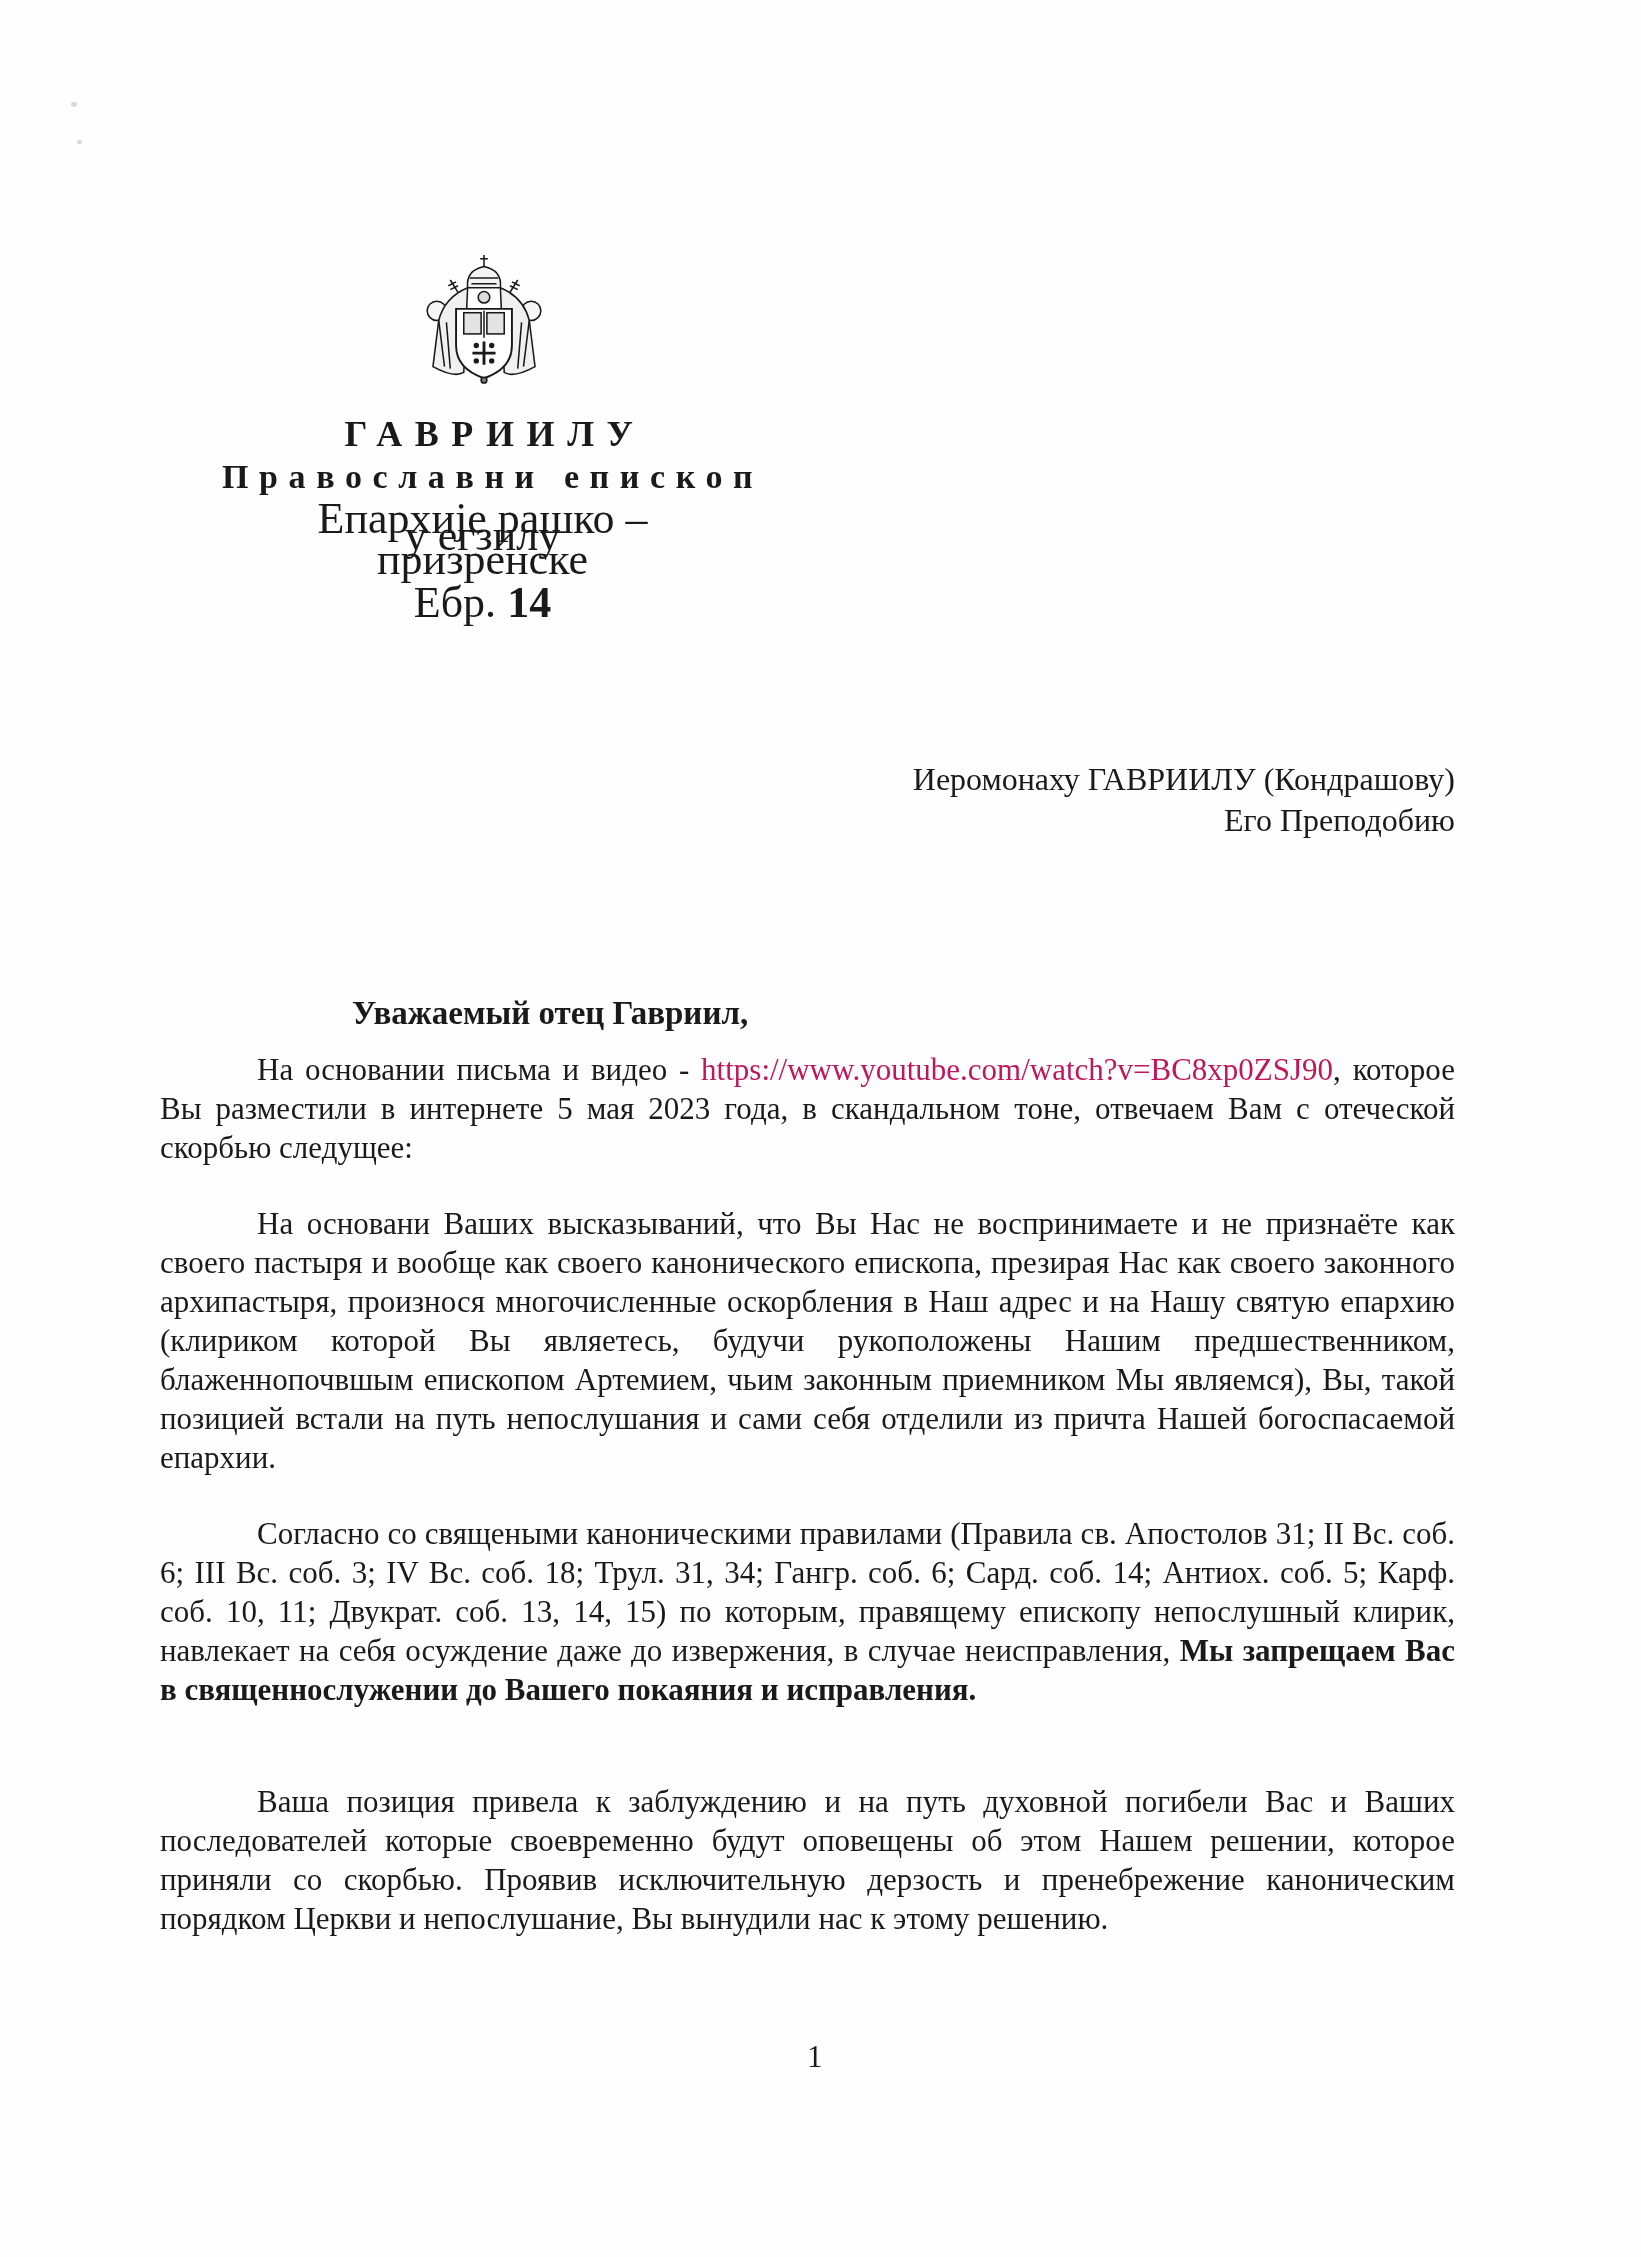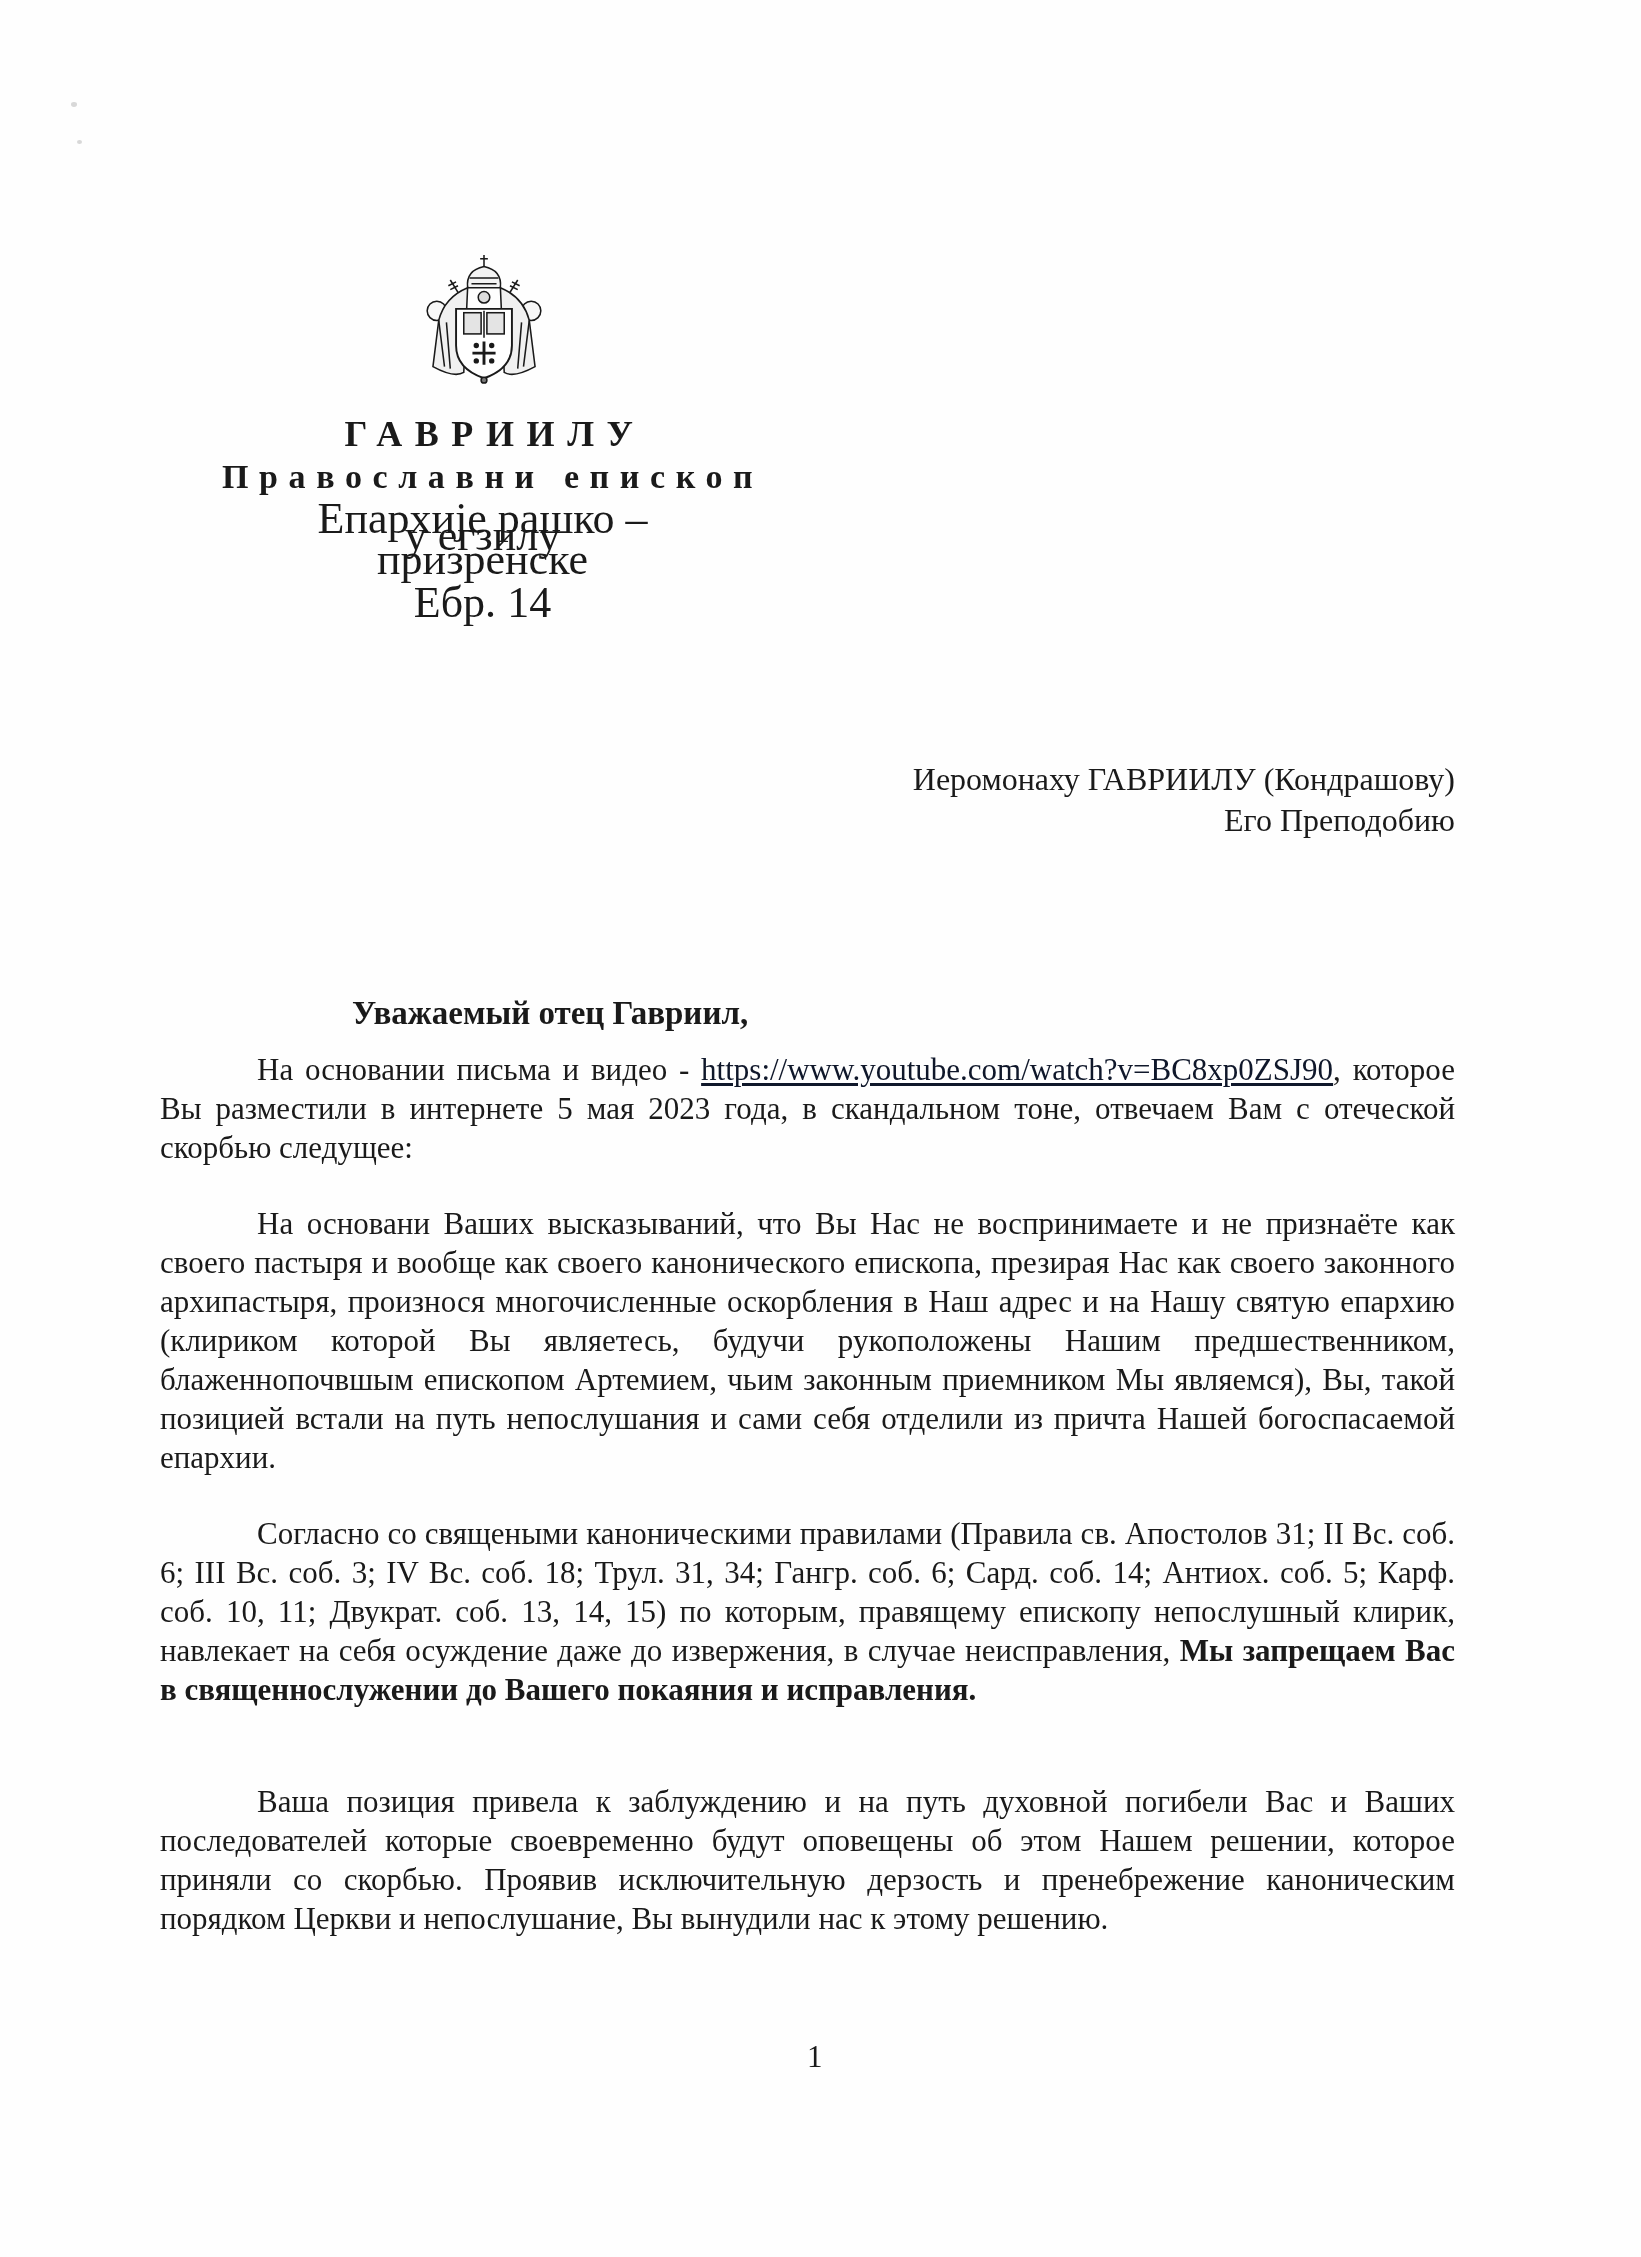--- a/index.html
+++ b/index.html
@@ -16,38 +16,38 @@
   
   .crest { position: absolute; left: 425px; top: 253px; width: 118px; height: 131px; }
   .letterhead { position: absolute; left: 222px; width: 521px; text-align: center; }
   .lh-name { top: 413px; font-size: 36px; font-weight: bold; letter-spacing: 12.6px; line-height: 42px; padding-left: 12.6px; }
   .lh-title { top: 456px; font-size: 34px; font-weight: bold; letter-spacing: 10.6px; line-height: 42px; white-space: nowrap; }
   .lh-line { font-size: 44px; line-height: 41px; }
   .lh-eparchy { top: 498px; }
   .lh-exile { top: 515px; text-align: center; }
   .lh-num { top: 582px; }
   .lh-date { top: 635px; }
-  .lh-num b { font-weight: normal; }
+  .lh-num b { font-weight: bold; }
 
   
   .recipient { position: absolute; right: 186px; top: 759px; text-align: right; font-size: 32px; line-height: 41px; }
   .recipient .city {
     display: inline-block; font-weight: bold; letter-spacing: 7.7px; margin-right: -7.7px;
     text-decoration: underline; text-decoration-thickness: 2.9px; text-underline-offset: 4.8px;
   }
 
   
   .salutation { position: absolute; left: 352px; top: 993px; font-size: 33px; font-weight: bold; line-height: 41px; }
   .body { position: absolute; left: 160px; width: 1295px; font-size: 31px; line-height: 39px; text-align: justify; }
   .body p { margin: 0; text-indent: 97px; }
   .p1 { top: 1050px; }
   .p2 { top: 1204px; }
   .p3 { top: 1514px; }
   .p4 { top: 1782px; }
-  .link { text-decoration: underline; text-underline-offset: 2.9px; color: #0f172a; }
+  .link { text-underline-offset: 2.9px; color: #be185d; }
   .strong { font-weight: bold; }
 
   .page-number { position: absolute; left: 807px; top: 2037px; font-size: 31px; line-height: 39px; }
 </style>
 </head>
 <body>
 
 <div class="page">
 
   <span class="speck" style="left:71px;top:102px;width:5.8px;height:4.8px;"></span>

